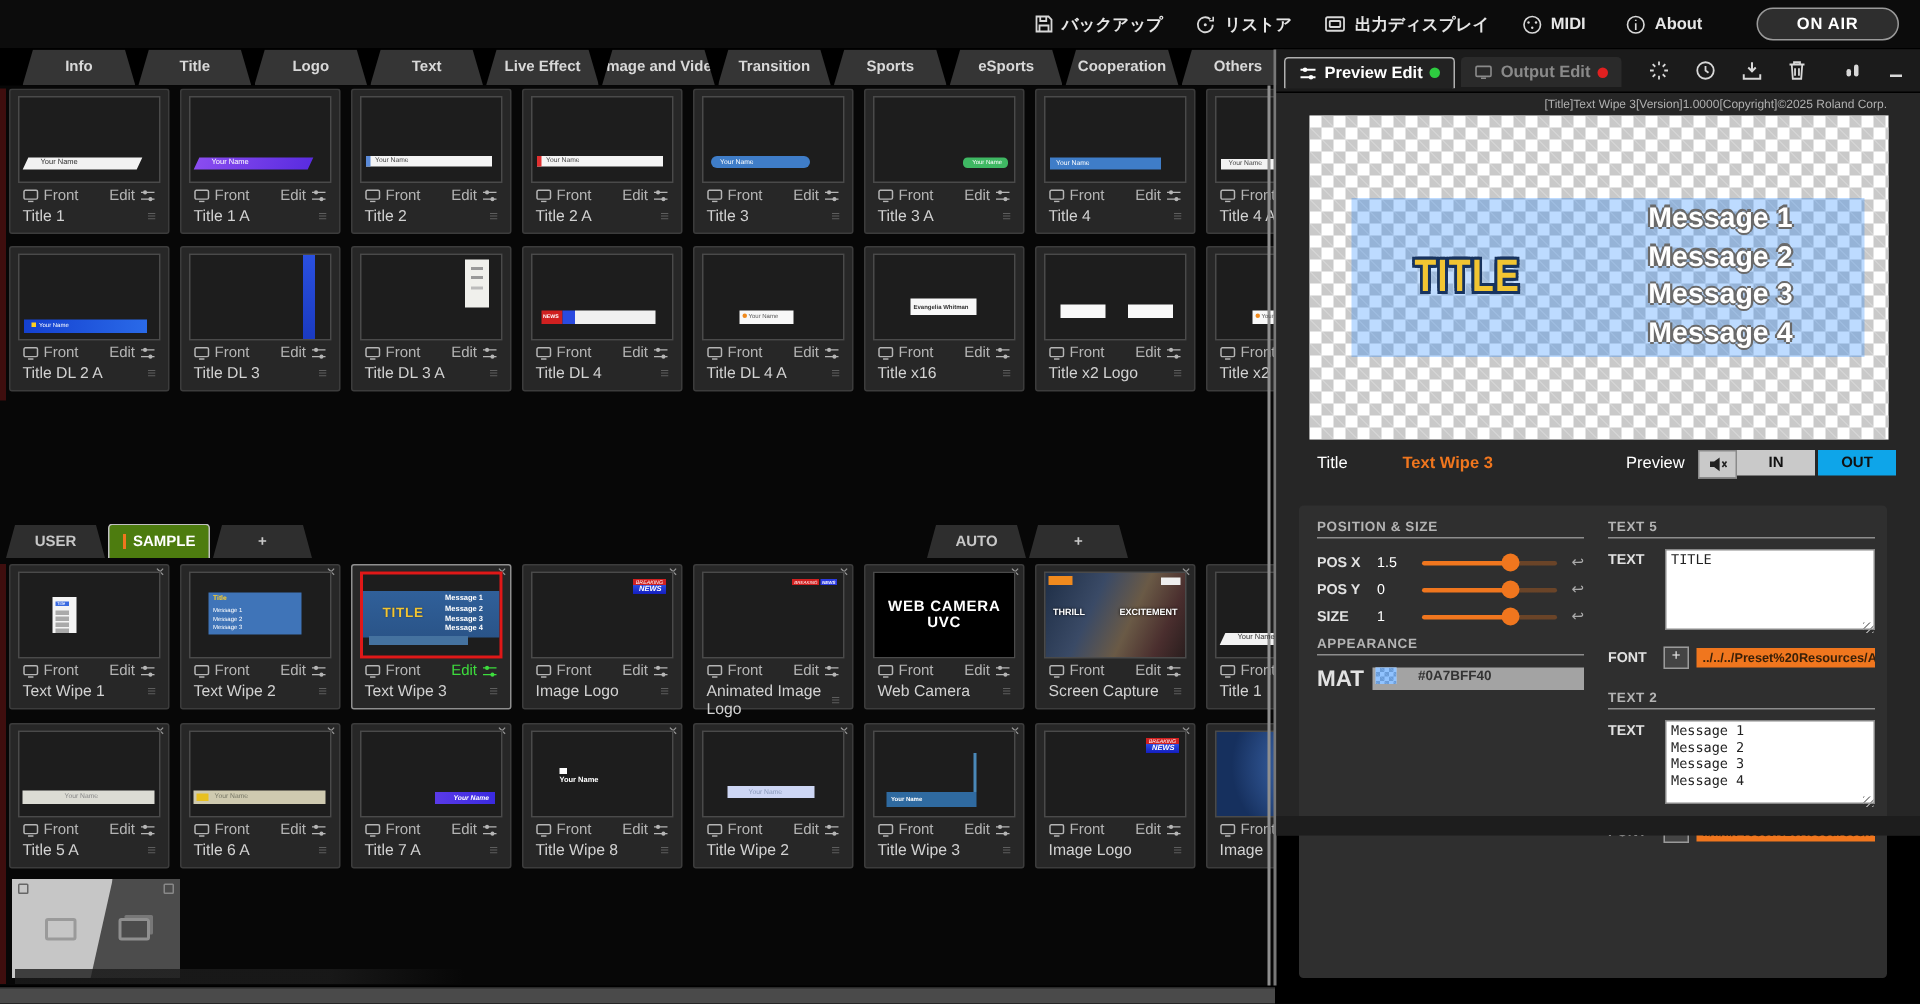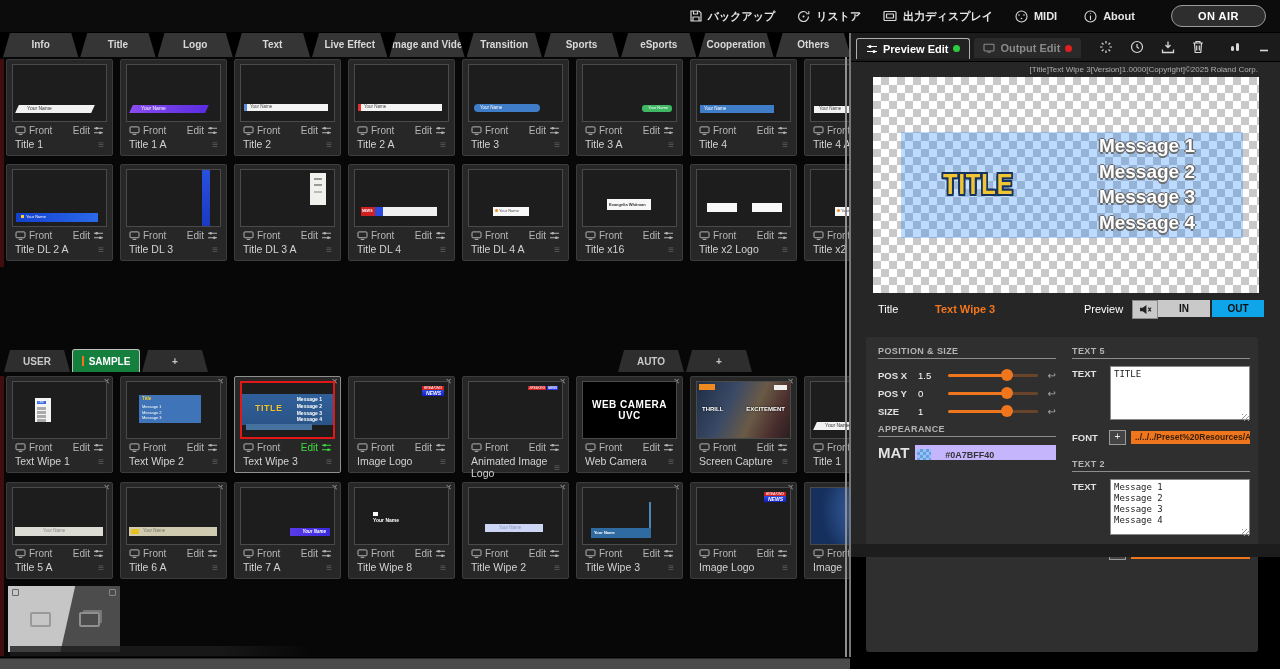--- a/index.html
+++ b/index.html
@@ -6,21 +6,21 @@
   body{width:1280px;height:669px;position:relative;background:#000;font-family:"Liberation Sans",sans-serif;overflow:hidden;-webkit-font-smoothing:antialiased;}
   svg{display:block}
   
   #topbar{position:absolute;left:0;top:0;width:1280px;height:32px;background:#0c0c0c;display:flex;align-items:center;color:#e6e6e6;font-size:11px;font-weight:bold;}
   .tb-item{display:flex;align-items:center;gap:6px;white-space:nowrap;}
   .tb-left{display:flex;align-items:center;gap:24px;margin-left:12px;}
   .tb-right{display:flex;align-items:center;gap:22px;margin-left:auto;margin-right:14px;}
   .tb-ic{color:#d8d8d8}
   #onair{background:#2e2e2e;border:1px solid #9a9a9a;border-radius:12px;color:#fff;font-size:11px;font-weight:bold;padding:4px 26px;letter-spacing:.5px;}
   
-  #tabrow{position:absolute;left:0;top:33px;width:848px;height:24px;display:flex;gap:2px;padding:0 3px;}
+  #tabrow{position:absolute;left:12px;top:33px;width:848px;height:24px;display:flex;gap:2px;padding:0 3px;}
   .tab{flex:1;background:#353535;color:#d8d8d8;font-size:10px;font-weight:bold;text-align:center;line-height:24px;white-space:nowrap;overflow:hidden;clip-path:polygon(7px 0,calc(100% - 7px) 0,100% 100%,0 100%);}
   
   #left-area{position:absolute;left:0;top:57px;width:850px;height:600px;background:#070707;}
   .grid{position:absolute;left:6px;width:844px;display:grid;grid-template-columns:repeat(8,107px);gap:4px 7px;overflow:hidden;}
   #grid-top{top:2px;height:208px;grid-auto-rows:101px;}
   #grid-bottom{top:319px;height:209px;grid-auto-rows:102px;}
   .redstrip{position:absolute;left:0;width:4px;background:#3f0e0e;}
   .vscroll{position:absolute;left:845px;top:0;width:2px;height:600px;background:#8f8f8f;}
   #hscroll{position:absolute;left:0;top:658px;width:850px;height:11px;background:#4a4a4a;border-top:1px solid #2a2a2a;}
   
@@ -113,21 +113,21 @@
   .th-text-only .t-label{left:18px;top:30px;font-size:5px;color:#fff;font-weight:bold;}
   .th-flat-periwinkle::before{display:block;left:16px;bottom:12px;width:58px;height:8px;background:#cdd6f4;}
   .th-flat-periwinkle .t-label{left:30px;bottom:14px;font-size:4.5px;color:#8898b8;}
   .th-wipe3-blue::before{display:block;left:8px;bottom:6px;width:60px;height:10px;background:#2f6aa0;}
   .th-wipe3-blue::after{display:block;left:66px;bottom:16px;width:2px;height:26px;background:#4a88b8;}
   .th-wipe3-blue .t-label{left:11px;bottom:9px;font-size:4px;color:#fff;font-weight:bold;}
   .th-photo{background:radial-gradient(circle at 70% 40%,#4a7ac8,#16305e 75%);}
   
   #libtabs{position:absolute;left:0;top:345px;width:850px;height:27px;display:flex;align-items:flex-end;padding-left:4px;}
   .lib-tab{width:66px;height:22px;background:#2e2e2e;color:#c8c8c8;font-size:10px;font-weight:bold;display:flex;align-items:center;justify-content:center;margin-right:2px;clip-path:polygon(6px 0,calc(100% - 6px) 0,100% 100%,0 100%);}
-  .lib-tab.active{background:#15803d;color:#fff;border:1px solid #c0c0c0;border-bottom:none;clip-path:none;border-radius:3px 3px 0 0;}
+  .lib-tab.active{background:#4d7c0f;color:#fff;border:1px solid #c0c0c0;border-bottom:none;clip-path:none;border-radius:3px 3px 0 0;}
   .lib-tab.active::before{content:"";width:2px;height:10px;background:var(--accent-orange);margin-right:5px;}
   .lib-spacer{margin-left:auto;}
   .lib-right{margin-right:100px;display:flex;}
   
   #layout-card{position:absolute;left:8px;top:586px;width:112px;height:66px;background:#4c4c4c;overflow:hidden;}
   #layout-left{position:absolute;left:0;top:0;bottom:0;width:60%;background:#c6c6c6;clip-path:polygon(0 0,100% 0,78% 100%,0 100%);}
   .lr-ic{position:absolute;width:17px;height:11px;border:2px solid #8a8a8a;border-radius:2px;}
   #layout-left .lr-ic{left:22px;top:26px;border-color:#9a9a9a;}
   #layout-right-ic{right:20px;top:26px;border-color:#8f8f8f;box-shadow:3px -3px 0 -1px #777;}
   .corner-ic{position:absolute;width:5px;height:5px;border:1px solid #666;border-radius:1px;}
@@ -165,21 +165,21 @@
   .col-r{width:178px;}
   .sec-h{font-size:9px;font-weight:bold;color:#b4b4b4;letter-spacing:.4px;border-bottom:1px solid #8d8d8d;padding-bottom:2px;margin-bottom:7px;}
   .s-row{display:flex;align-items:center;gap:4px;height:18px;}
   .s-lab{width:36px;font-size:9.5px;font-weight:bold;color:#e2e2e2;}
   .s-val{width:26px;font-size:9.5px;color:#fff;}
   .s-track{position:relative;flex:1;height:3px;border-radius:2px;background:linear-gradient(90deg,var(--accent-orange) 0 66%,#6a4428 66% 100%);}
   .s-thumb{position:absolute;left:calc(66% - 6px);top:-4.5px;width:12px;height:12px;border-radius:50%;background:var(--accent-orange);}
   .s-reset{width:14px;color:#aaa;font-size:10px;text-align:right;}
   .mat-row{display:flex;align-items:center;gap:4px;margin-top:2px;}
   .mat-lab{width:36px;font-size:15px;font-weight:bold;color:#e2e2e2;}
-  #mat-field{width:152px;height:15px;background:#c4b5fd;display:flex;align-items:flex-end;}
+  #mat-field{width:152px;height:15px;background:#a3a3a3;display:flex;align-items:flex-start;}
   #mat-swatch{width:14px;height:11px;margin-left:2px;background-color:#fff;background-image:linear-gradient(45deg,#bbb 25%,transparent 25%,transparent 75%,#bbb 75%),linear-gradient(45deg,#bbb 25%,transparent 25%,transparent 75%,#bbb 75%);background-size:6px 6px;background-position:0 0,3px 3px;position:relative;}
   #mat-swatch::after{content:"";position:absolute;inset:0;background:rgba(10,123,255,.45);}
   #mat-text{margin-left:14px;font-size:9px;font-weight:bold;color:#333;}
   .t-row{display:flex;gap:6px;margin-bottom:6px;}
   .t-lab{width:32px;font-size:9.5px;font-weight:bold;color:#e2e2e2;padding-top:2px;}
   .ta-wrap{position:relative;flex:1;}
   textarea{width:100%;box-sizing:border-box;background:#fff;border:1px solid #888;border-radius:0;resize:none;font-family:"DejaVu Sans Mono",monospace;font-size:9px;color:#222;padding:2px 3px;line-height:11px;overflow:hidden;}
   #ta1{height:54px;}
   #ta2{height:56px;}
   .ta-corner{position:absolute;right:1px;bottom:3px;width:7px;height:7px;background:repeating-linear-gradient(135deg,#999 0 1px,transparent 1px 3px);pointer-events:none;}

